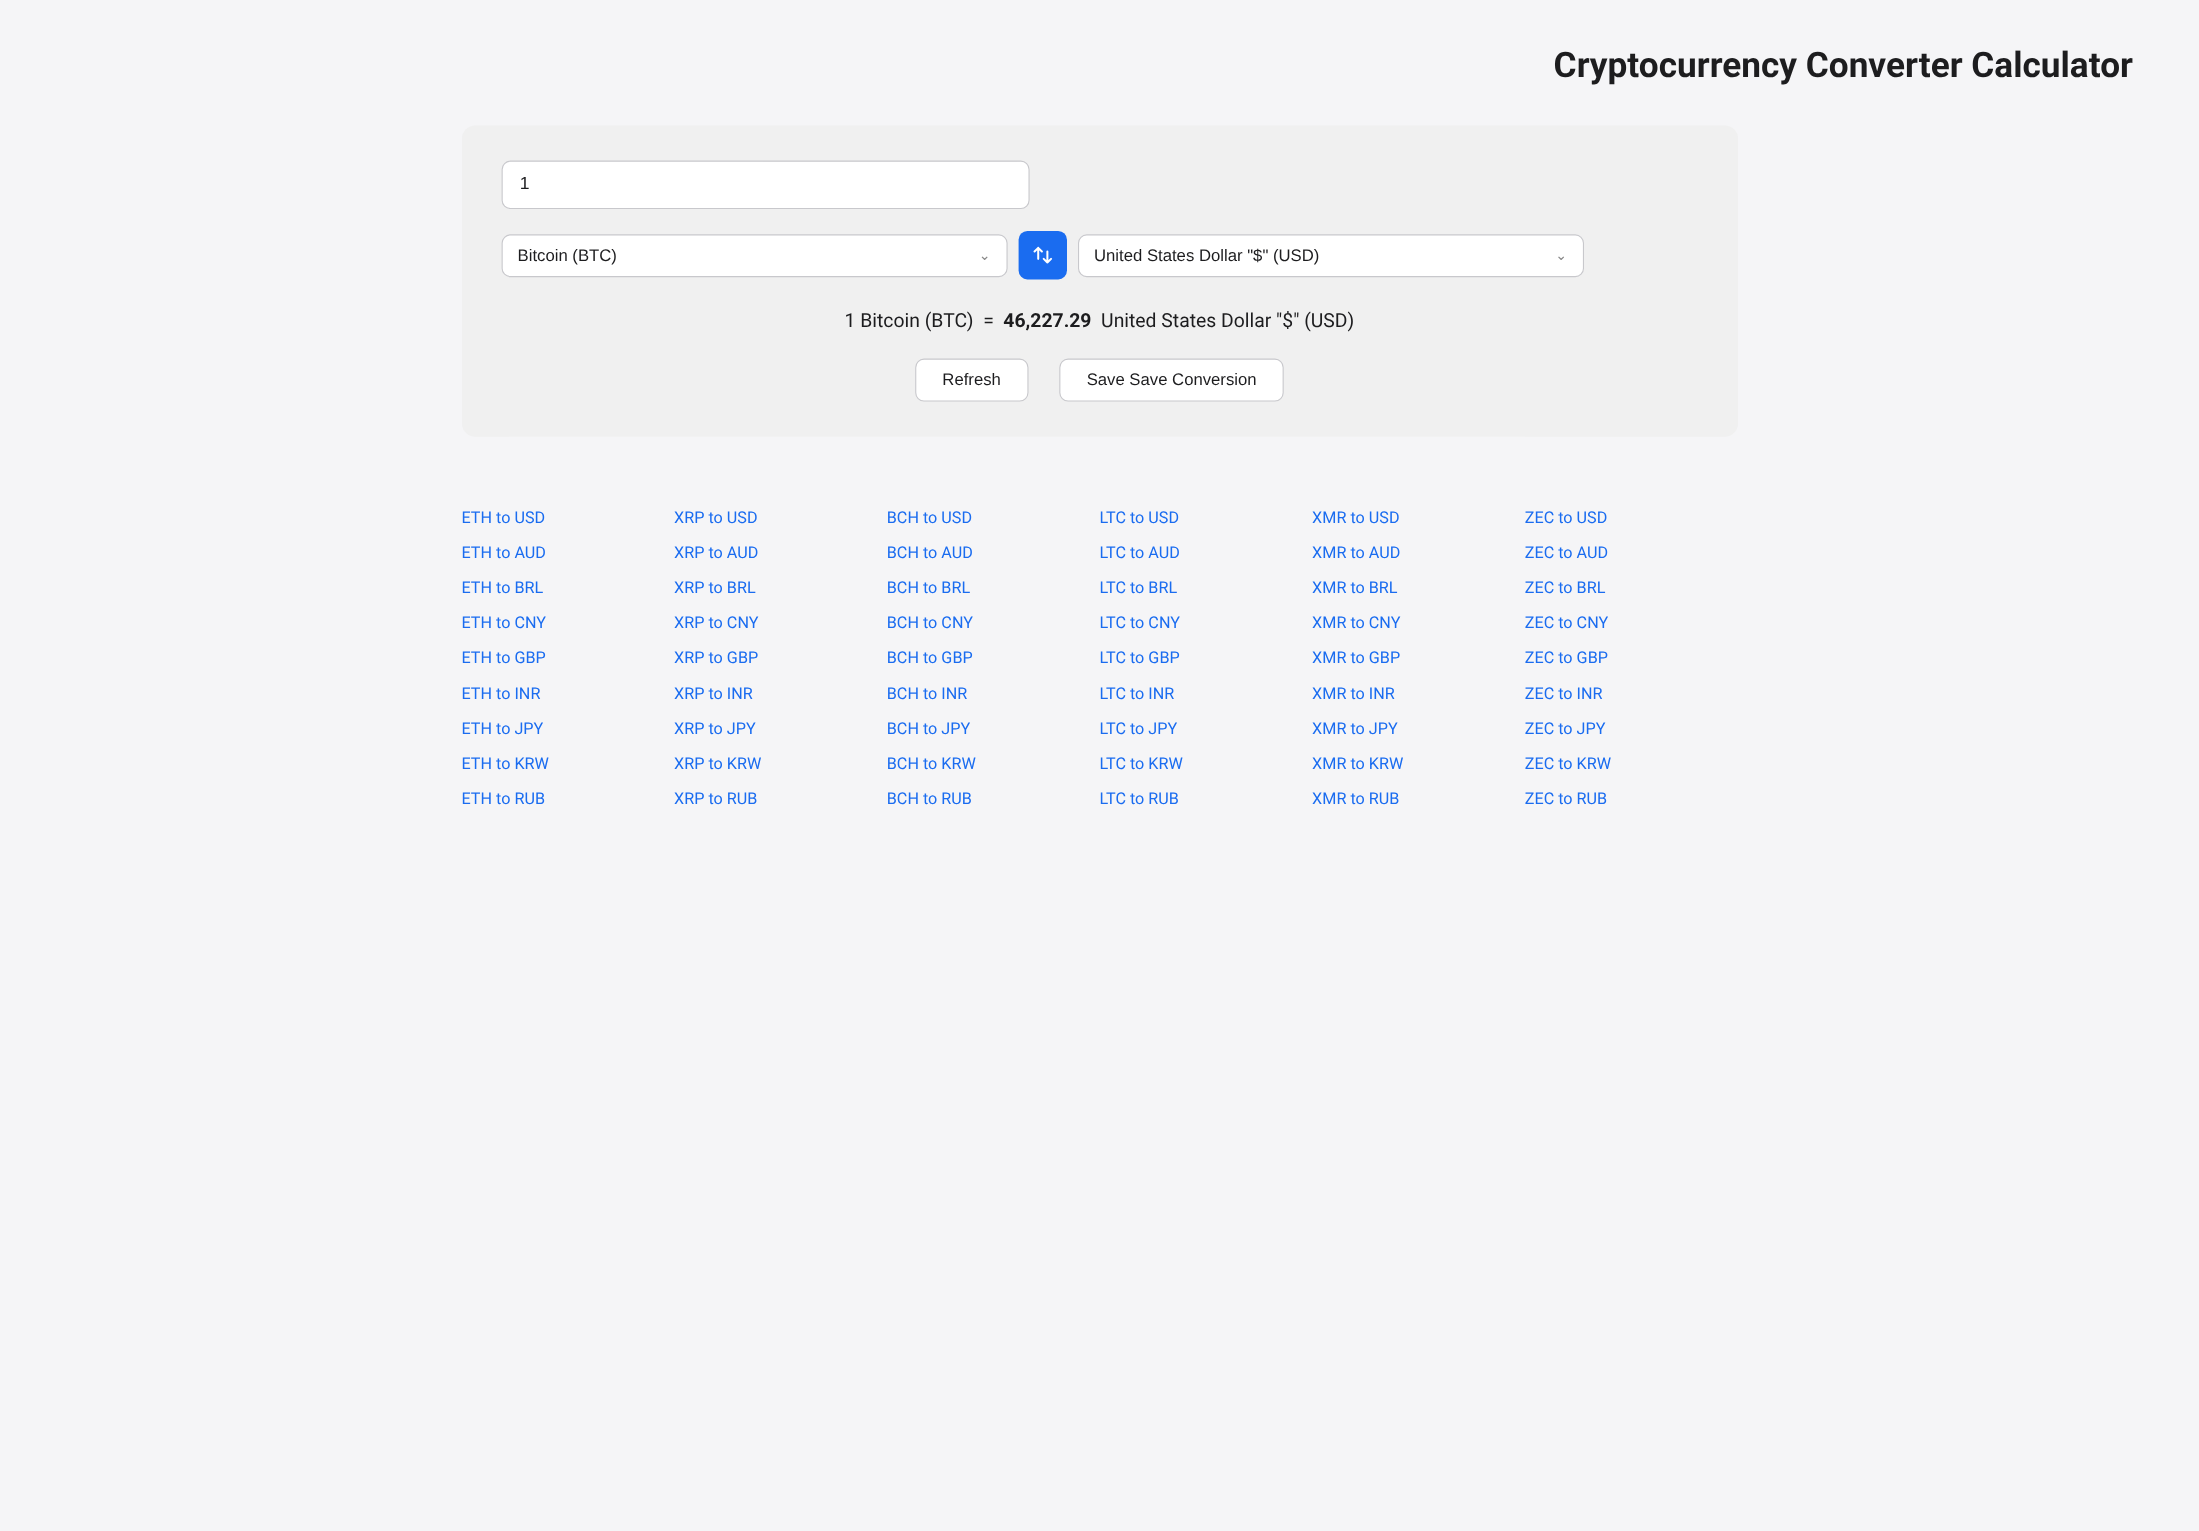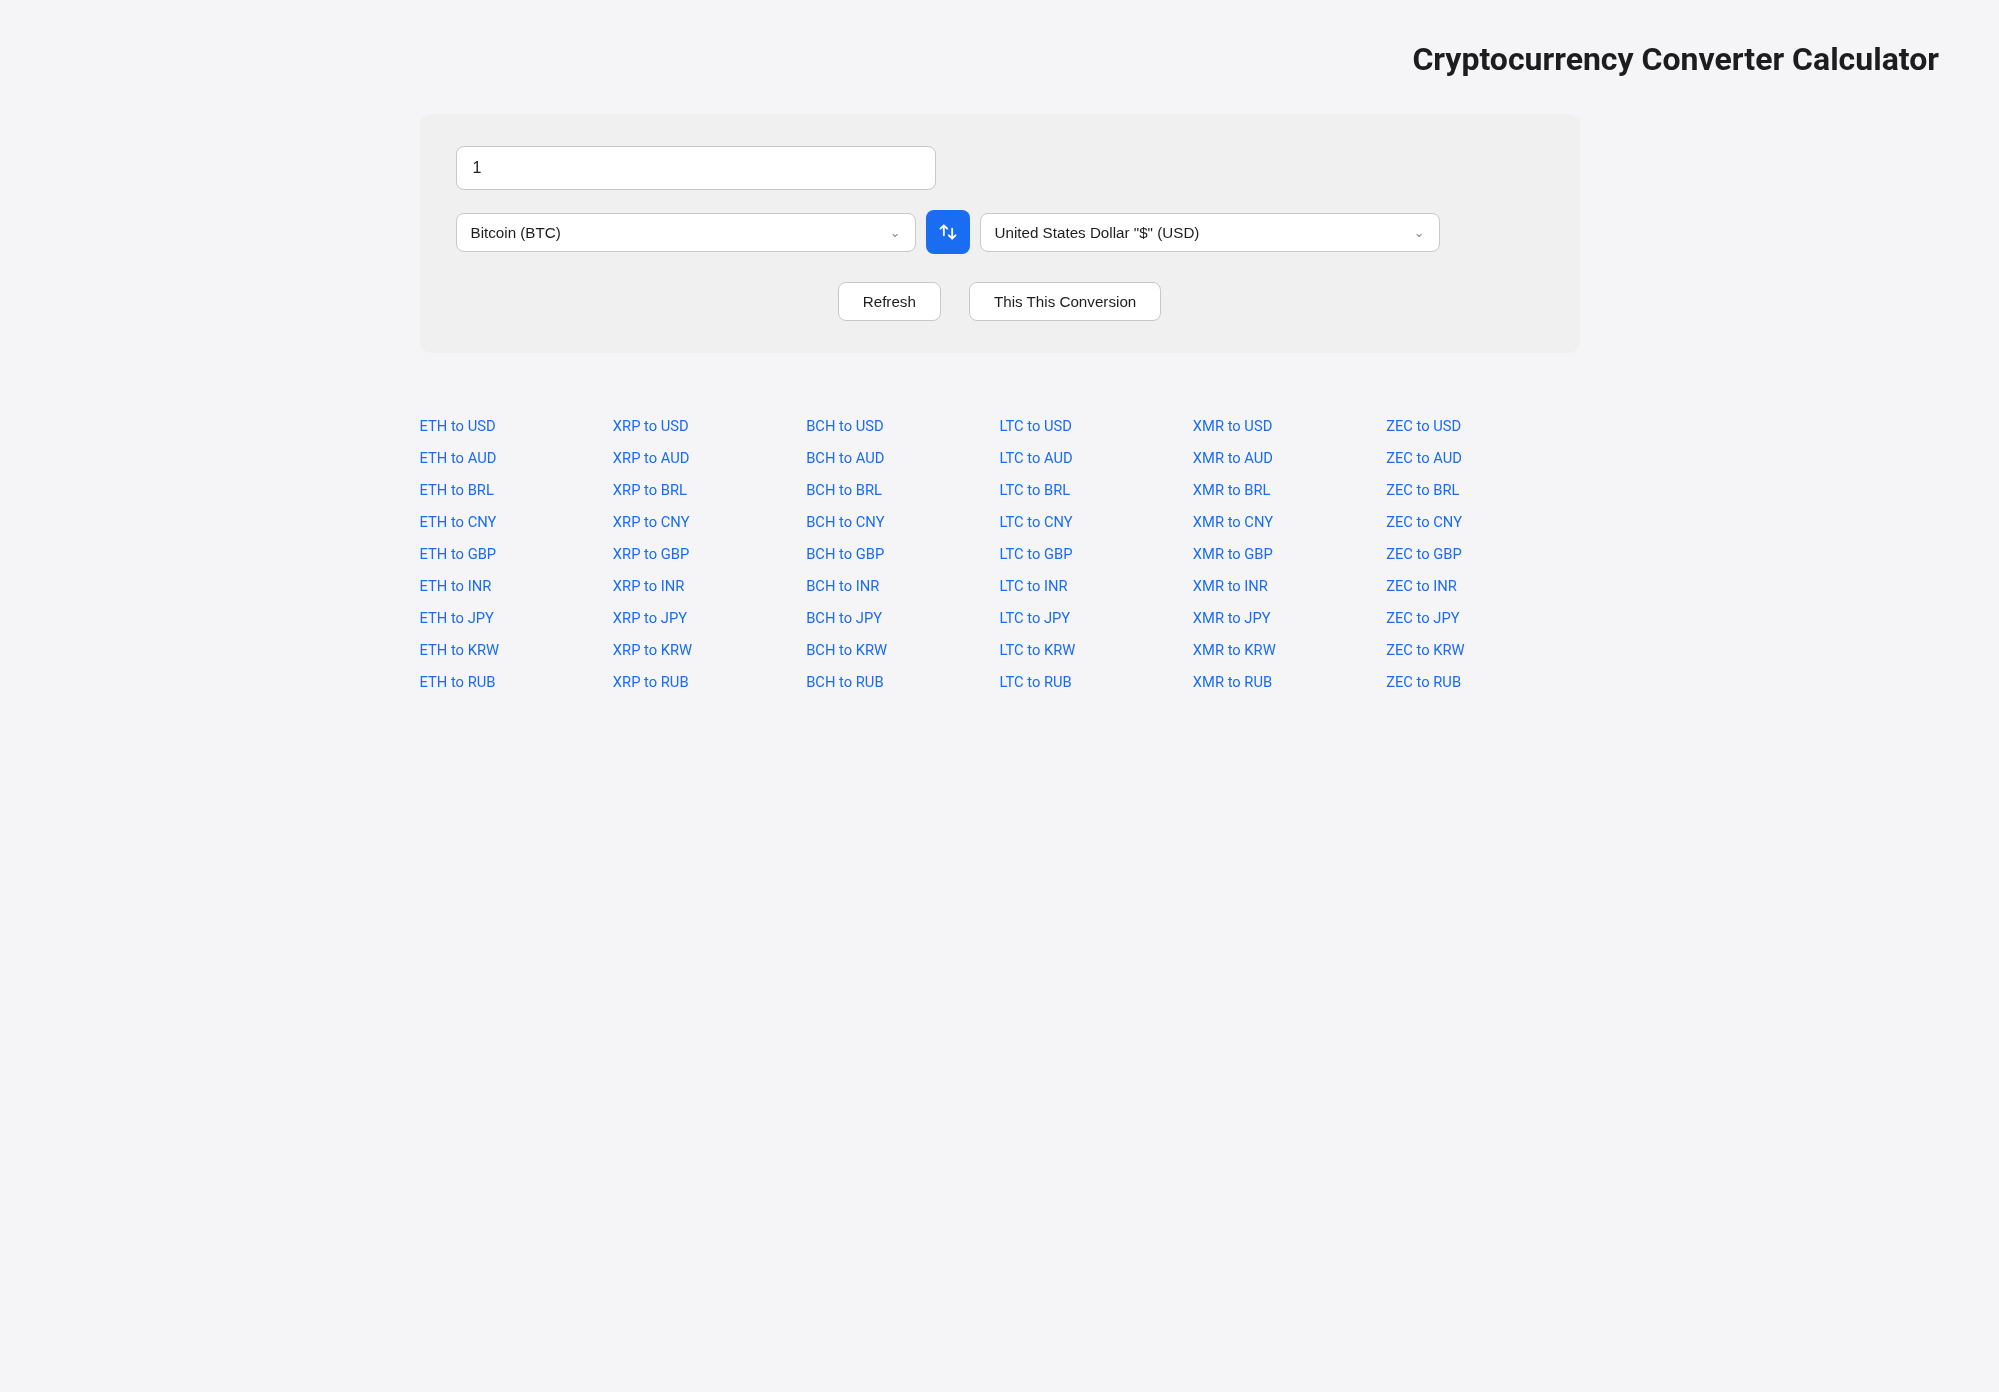--- a/index.html
+++ b/index.html
@@ -188,25 +188,31 @@
     <div class="currency-select-wrapper">
       <select>
         <option>United States Dollar "$" (USD)</option>
       </select>
       <span class="chevron-icon">⌄</span>
     </div>
 
   </div>
 
   
+  <div class="result-row">
+    <span>1 Bitcoin (BTC)</span>
+    &nbsp;<span>=</span>&nbsp;
+    <span class="result-amount">46,227.29</span>
+    &nbsp;<span>United States Dollar "$" (USD)</span>
+  </div>
 
   
   <div class="actions-row">
     <button class="btn-refresh">Refresh</button>
-    <button class="btn-save">This This Conversion</button>
+    <button class="btn-save">Save Save Conversion</button>
   </div>
 
 </div>
 
 <div class="popular-section">
   <div class="conversions-grid" id="conversions-grid">
   <a class="conversion-link" href="#">ETH to USD</a>
       <a class="conversion-link" href="#">XRP to USD</a>
       <a class="conversion-link" href="#">BCH to USD</a>
       <a class="conversion-link" href="#">LTC to USD</a>

